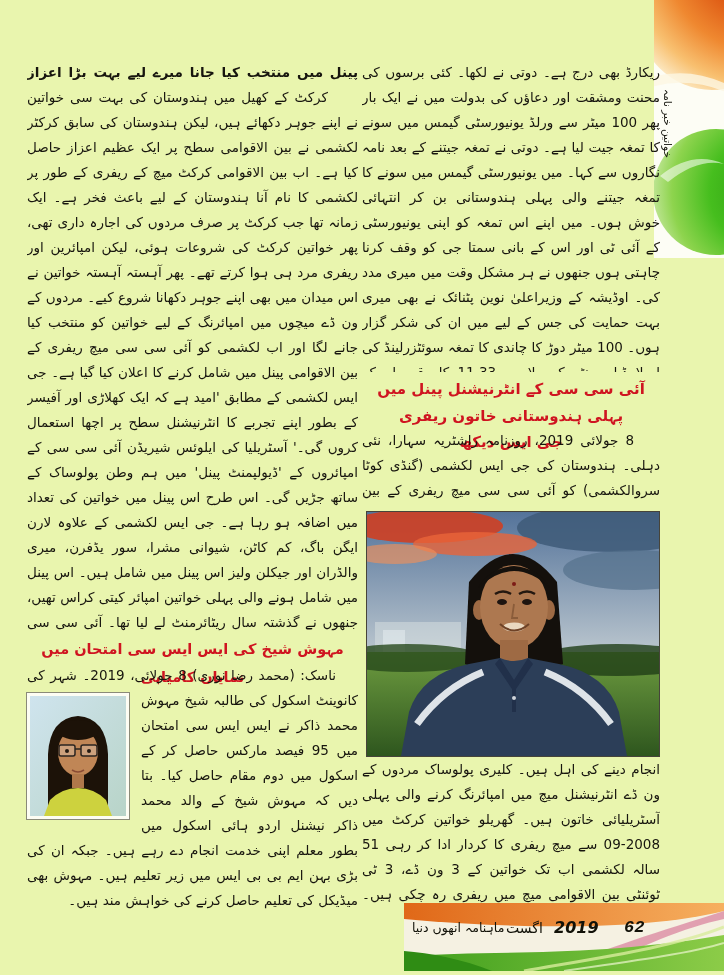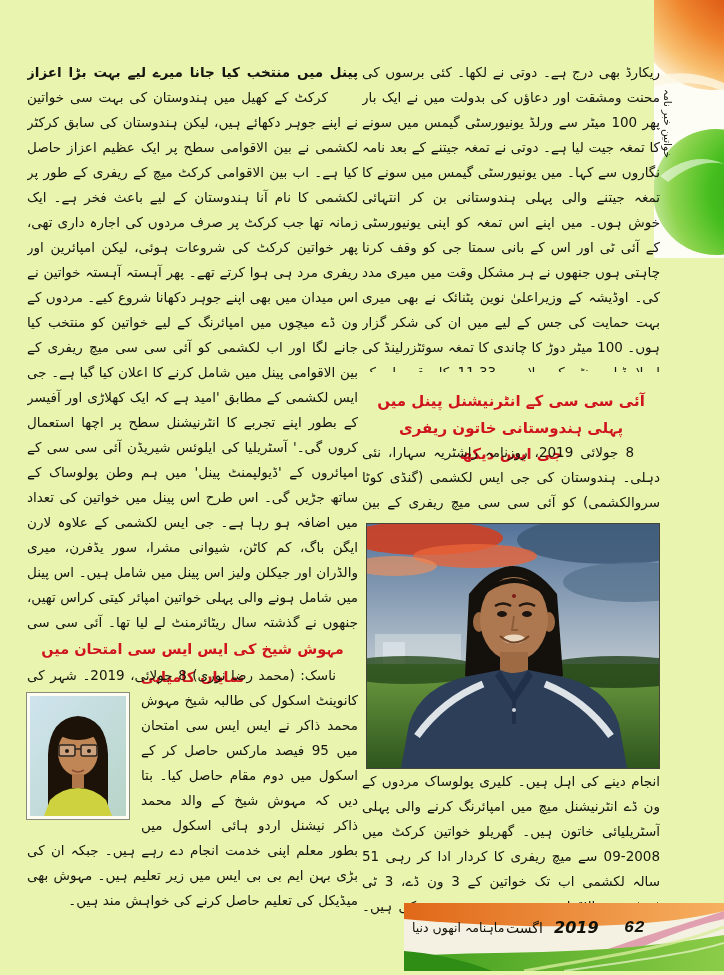--- a/index.html
+++ b/index.html
@@ -17,21 +17,21 @@
   .lc-para1a{height:25px;font-weight:bold;}
   .lc-para1b{height:550px;text-indent:30px;}
   .headline-red{direction:rtl;text-align:center;color:#cf1420;font-weight:bold;}
   .lc-headline{font-size:14.5px;line-height:28px;height:28px;}
   .story-byline{height:25px;text-indent:22px;}
   .photo-small-wrap{float:left;width:96px;height:120px;margin:5px 12px 4px 0;
     border:3px solid #fdfdf3;outline:1px solid #8a8a78;background:#bcd8e0;}
   .photo-small-wrap svg{display:block;}
 
   .rc-para1{height:312px;}
-  .rc-headline{margin-top:16px;height:52px;}
+  .rc-headline{margin-top:4px;height:52px;}
   .rc-headline .l1{font-size:15px;line-height:27px;display:block;}
   .rc-headline .l2{font-size:15px;line-height:25px;display:block;}
   .rc-para2{height:75px;text-indent:26px;}
   .photo-main-wrap{margin-top:8px;width:292px;height:244px;border:1px solid #46443a;background:#47617c;}
   .photo-main-wrap svg{display:block;}
   .rc-para3{margin-top:4px;height:150px;}
 
   
   .side-strip{position:absolute;top:0;right:0;width:70px;height:258px;background:#fdfdf5;}
   .side-strip svg{display:block;}

